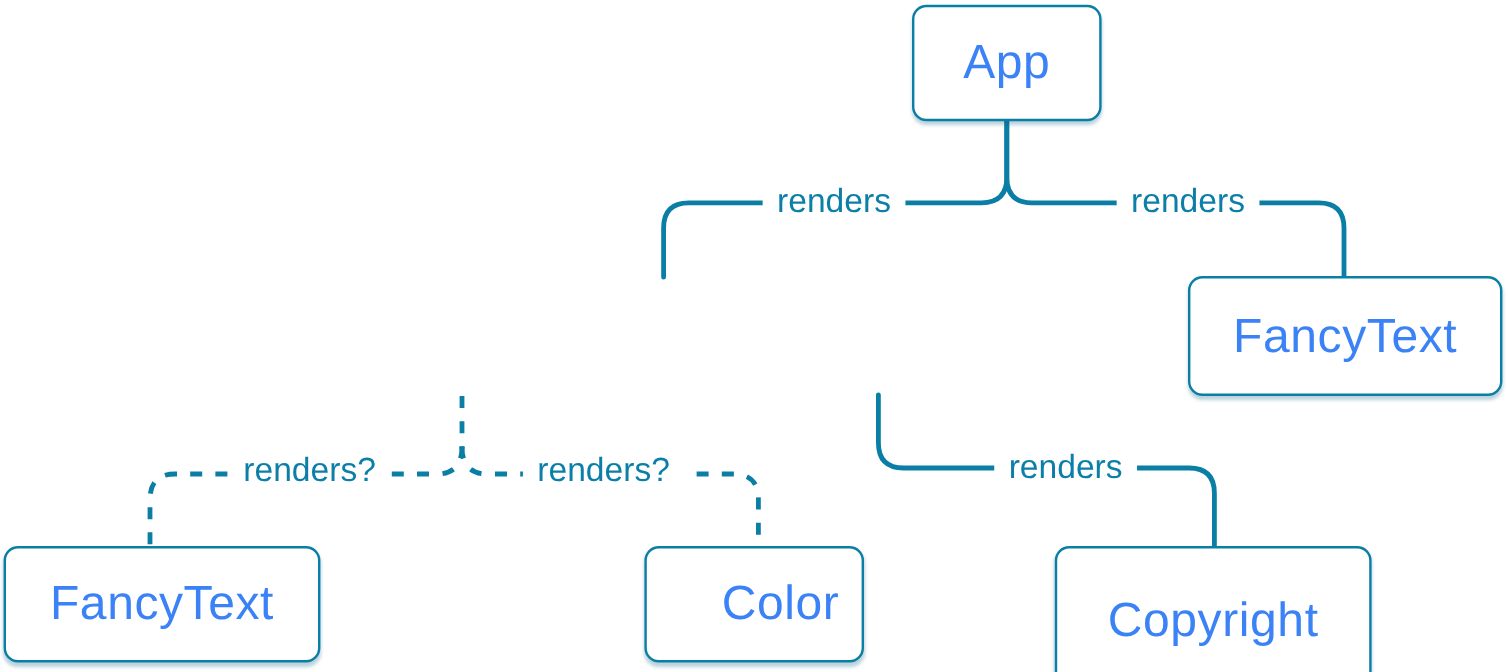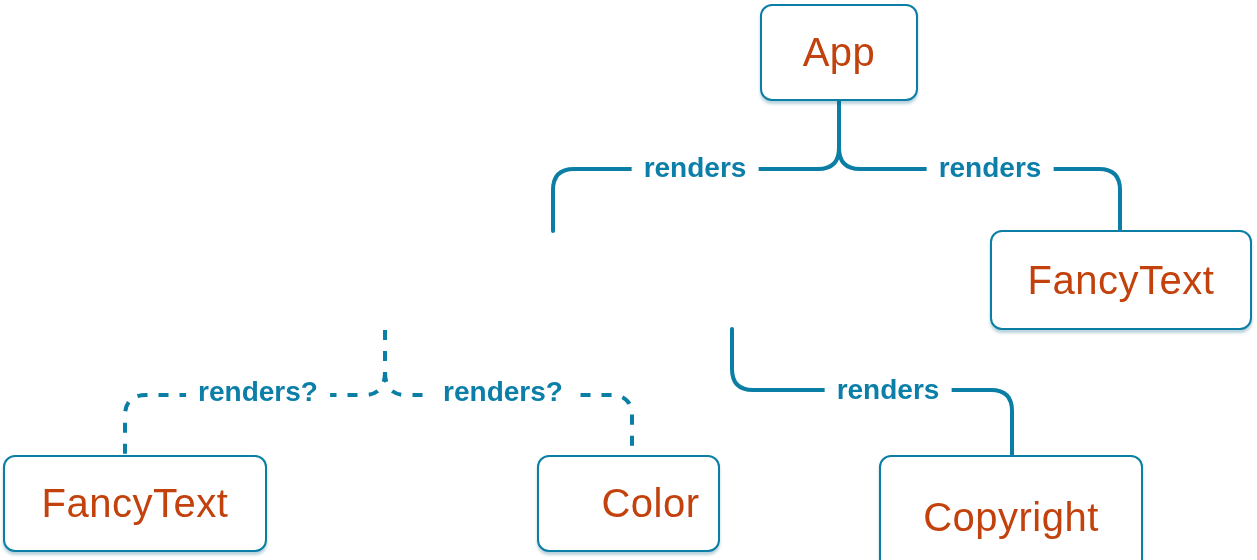--- a/index.html
+++ b/index.html
@@ -24,39 +24,39 @@
   .node {
     position: absolute;
     box-sizing: border-box;
     background: #ffffff;
     border: 2.5px solid #0a7ea4;
     border-radius: 12px;
     box-shadow: 0 3px 3px rgba(7, 94, 128, 0.28);
     display: flex;
     align-items: center;
     justify-content: center;
-    color: #c2410c;
+    color: #3b82f6;
     font-size: 40px;
     font-weight: 400;
     letter-spacing: 0.5px;
     white-space: nowrap;
   }
   .node-app                  { left: 760px; top: 4px;   width: 158px; height: 97px; }
   .node-inspiration          { left: 334px; top: 230px; width: 461px; height: 100px; }
   .node-fancytext-top        { left: 990px; top: 230px; width: 262px; height: 100px; }
   .node-fancytext-bottom     { left: 3px;   top: 455px; width: 264px; height: 97px; }
   .node-color                { left: 537px; top: 455px; width: 183px; height: 97px; padding-left: 44px; }
   .node-copyright            { left: 879px; top: 455px; width: 264px; height: 125px; }
   .edge-label {
     position: absolute;
     transform: translate(-50%, -50%);
     background: #ffffff;
     color: #0c7fa9;
     font-size: 28px;
-    font-weight: bold;
+    font-weight: normal;
     padding: 0 12px;
     white-space: nowrap;
     line-height: 1.1;
   }
   .lbl-renders-left   { left: 695px;  top: 168px; }
   .lbl-renders-right  { left: 990px;  top: 168px; }
   .lbl-renders-bottom { left: 888px;  top: 390px; }
   .lbl-rendersq-left  { left: 258px;  top: 392px; }
   .lbl-rendersq-right { left: 503px;  top: 392px; }
 </style>

